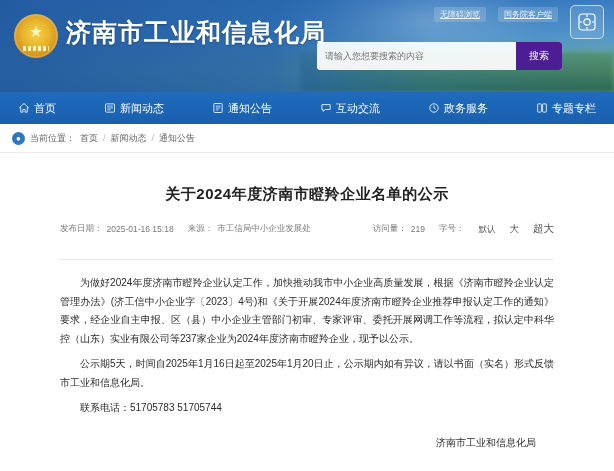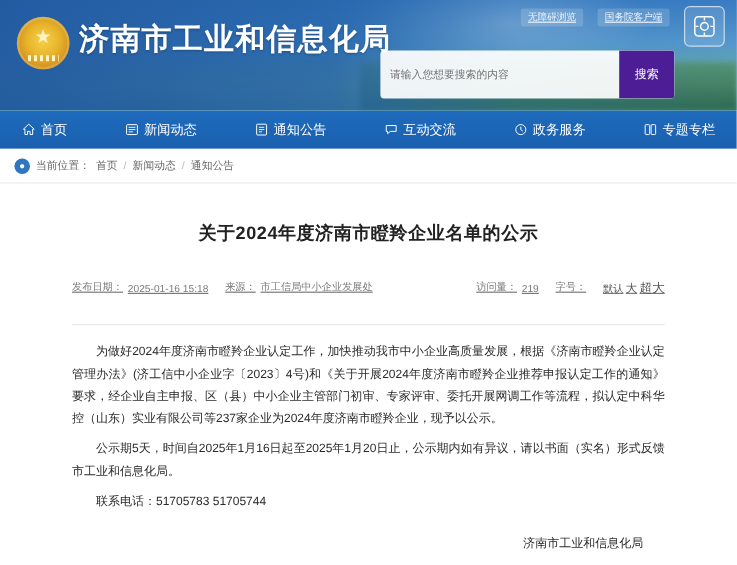--- a/index.html
+++ b/index.html
@@ -108,21 +108,21 @@
     background: rgba(255,255,255,0.12);
     display: flex;
     align-items: center;
     justify-content: center;
   }
   .access-btn svg { display: block; }
 
   .search-wrap {
     position: absolute;
     right: 52px; top: 42px;
-    width: 245px; height: 40px;
+    width: 245px; height: 28px;
     display: flex;
     background: rgba(255,255,255,0.92);
     border-radius: 3px;
     overflow: hidden;
   }
   .search-input {
     flex: 1;
     border: 0;
     outline: none;
     background: transparent;
@@ -199,33 +199,32 @@
   }
   .art-title {
     text-align: center;
     font-size: 15px;
     font-weight: bold;
     color: #222;
     letter-spacing: 0.5px;
     margin-top: 14px;
   }
   .art-meta {
-    margin-top: 29px;
+    margin-top: 18px;
     padding-bottom: 23px;
     border-bottom: 1px solid #e9e9e9;
     display: flex;
     align-items: center;
     gap: 14px;
     font-size: 8.5px;
     color: #7a7a7a;
     flex-wrap: nowrap;
-    text-decoration: underline;
   }
   .art-meta .grow { flex: 1; }
-  .font-sizes { display: flex; gap: 2px; align-items: baseline; }
+  .font-sizes { display: flex; gap: 14px; align-items: baseline; }
   .fs-std { font-size: 8.5px; color: #555; }
   .fs-mid { font-size: 9.5px; color: #555; }
   .fs-big { font-size: 10.5px; color: #555; }
 
   .art-body {
     margin-top: 14px;
     font-size: 10px;
     line-height: 1.85;
     color: #2a2a2a;
   }

